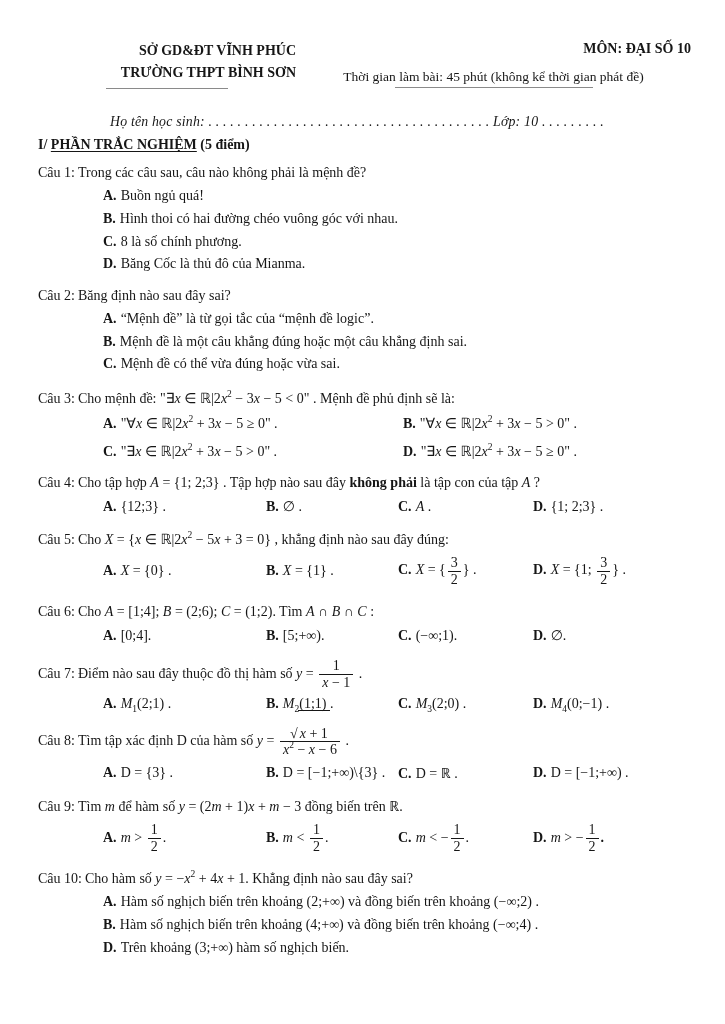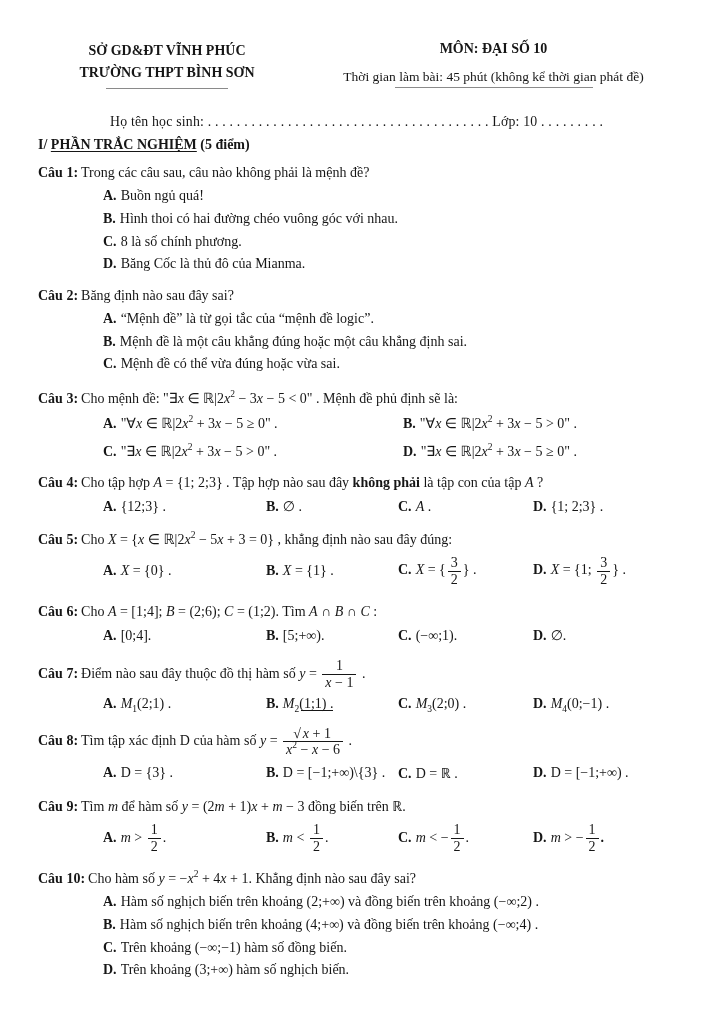--- a/index.html
+++ b/index.html
@@ -5,35 +5,35 @@
   html,body{margin:0;padding:0;}
   body{
     width:725px;height:1024px;overflow:hidden;background:#ffffff;color:#161616;
     font-family:"Liberation Serif", serif;font-size:14px;
   }
   .page{padding:38px 34px 0 38px;box-sizing:border-box;}
   
   .header{display:flex;}
   .h-left{width:258px;text-align:center;padding-top:2px;}
   .h-right{flex:1;text-align:center;}
-  .hb{font-weight:700;font-size:14px;line-height:1.55;}
+  .hb{font-weight:700;font-size:14px;line-height:1.55;text-align:right;}
   .hb2{font-weight:700;font-size:14.5px;line-height:1.6;}
   .rule{height:1px;background:#8a8a8a;margin:5px auto 0;}
   .rule-left{width:122px;}
   .rule-right{width:198px;margin-top:2px;}
   .hr3{font-size:13.5px;margin-top:9px;}
   
-  .student{margin:25px 0 7px 72px;font-size:13.8px;letter-spacing:.2px;}
+  .student{font-style:italic;margin:25px 0 7px 72px;font-size:13.8px;letter-spacing:.2px;}
   .section{font-weight:700;font-size:14px;}
   .section .u{text-decoration:underline;text-underline-offset:2px;}
   
   .q{margin-top:9px;}
   .q.gap{margin-top:12px;}
   .stem{line-height:1.5;}
-  .q-label{font-weight:700;margin-right:3px;}
+  .q-label{font-weight:400;margin-right:3px;}
   .opts{padding-left:65px;margin-top:2px;}
   .stack .opt{line-height:1.62;}
   .row4{display:grid;grid-template-columns:163px 132px 135px 1fr;align-items:center;white-space:nowrap;padding-top:3px;padding-bottom:2px;}
   .grid2{display:grid;grid-template-columns:300px 1fr;row-gap:11px;padding-top:4px;}
   .opt b{font-weight:700;margin-right:4px;}
   
   i{font-style:italic;}
   sup{font-size:9.5px;vertical-align:super;line-height:0;}
   sub{font-size:9.5px;vertical-align:sub;line-height:0;}
   .fr{display:inline-flex;flex-direction:column;text-align:center;vertical-align:middle;line-height:1.12;margin:0 2px;}
@@ -176,18 +176,17 @@
               <span class="de">2</span>
             </span><b>.</b></span></div>
     </div>
   </div>
 
   <div class="q gap">
     <div class="stem"><b class="q-label">Câu 10:</b><span>Cho hàm số <i>y</i> = −<i>x</i><sup>2</sup> + 4<i>x</i> + 1.  Khẳng định nào sau đây sai?</span></div>
     <div class="opts stack" style="line-height:1.9;">
       <div class="opt"><b>A.</b><span>Hàm số nghịch biến trên khoảng (2;+∞) và đồng biến trên khoảng (−∞;2) .</span></div>
       <div class="opt"><b>B.</b><span>Hàm số nghịch biến trên khoảng (4;+∞) và đồng biến trên khoảng (−∞;4) .</span></div>
-      <div class="opt"><b>C.</b><span>Trên khoảng (−∞;−1) hàm số đồng biến.</span></div>
       <div class="opt"><b>D.</b><span>Trên khoảng (3;+∞) hàm số nghịch biến.</span></div>
     </div>
   </div>
 
 </div>
 
 </body></html>

